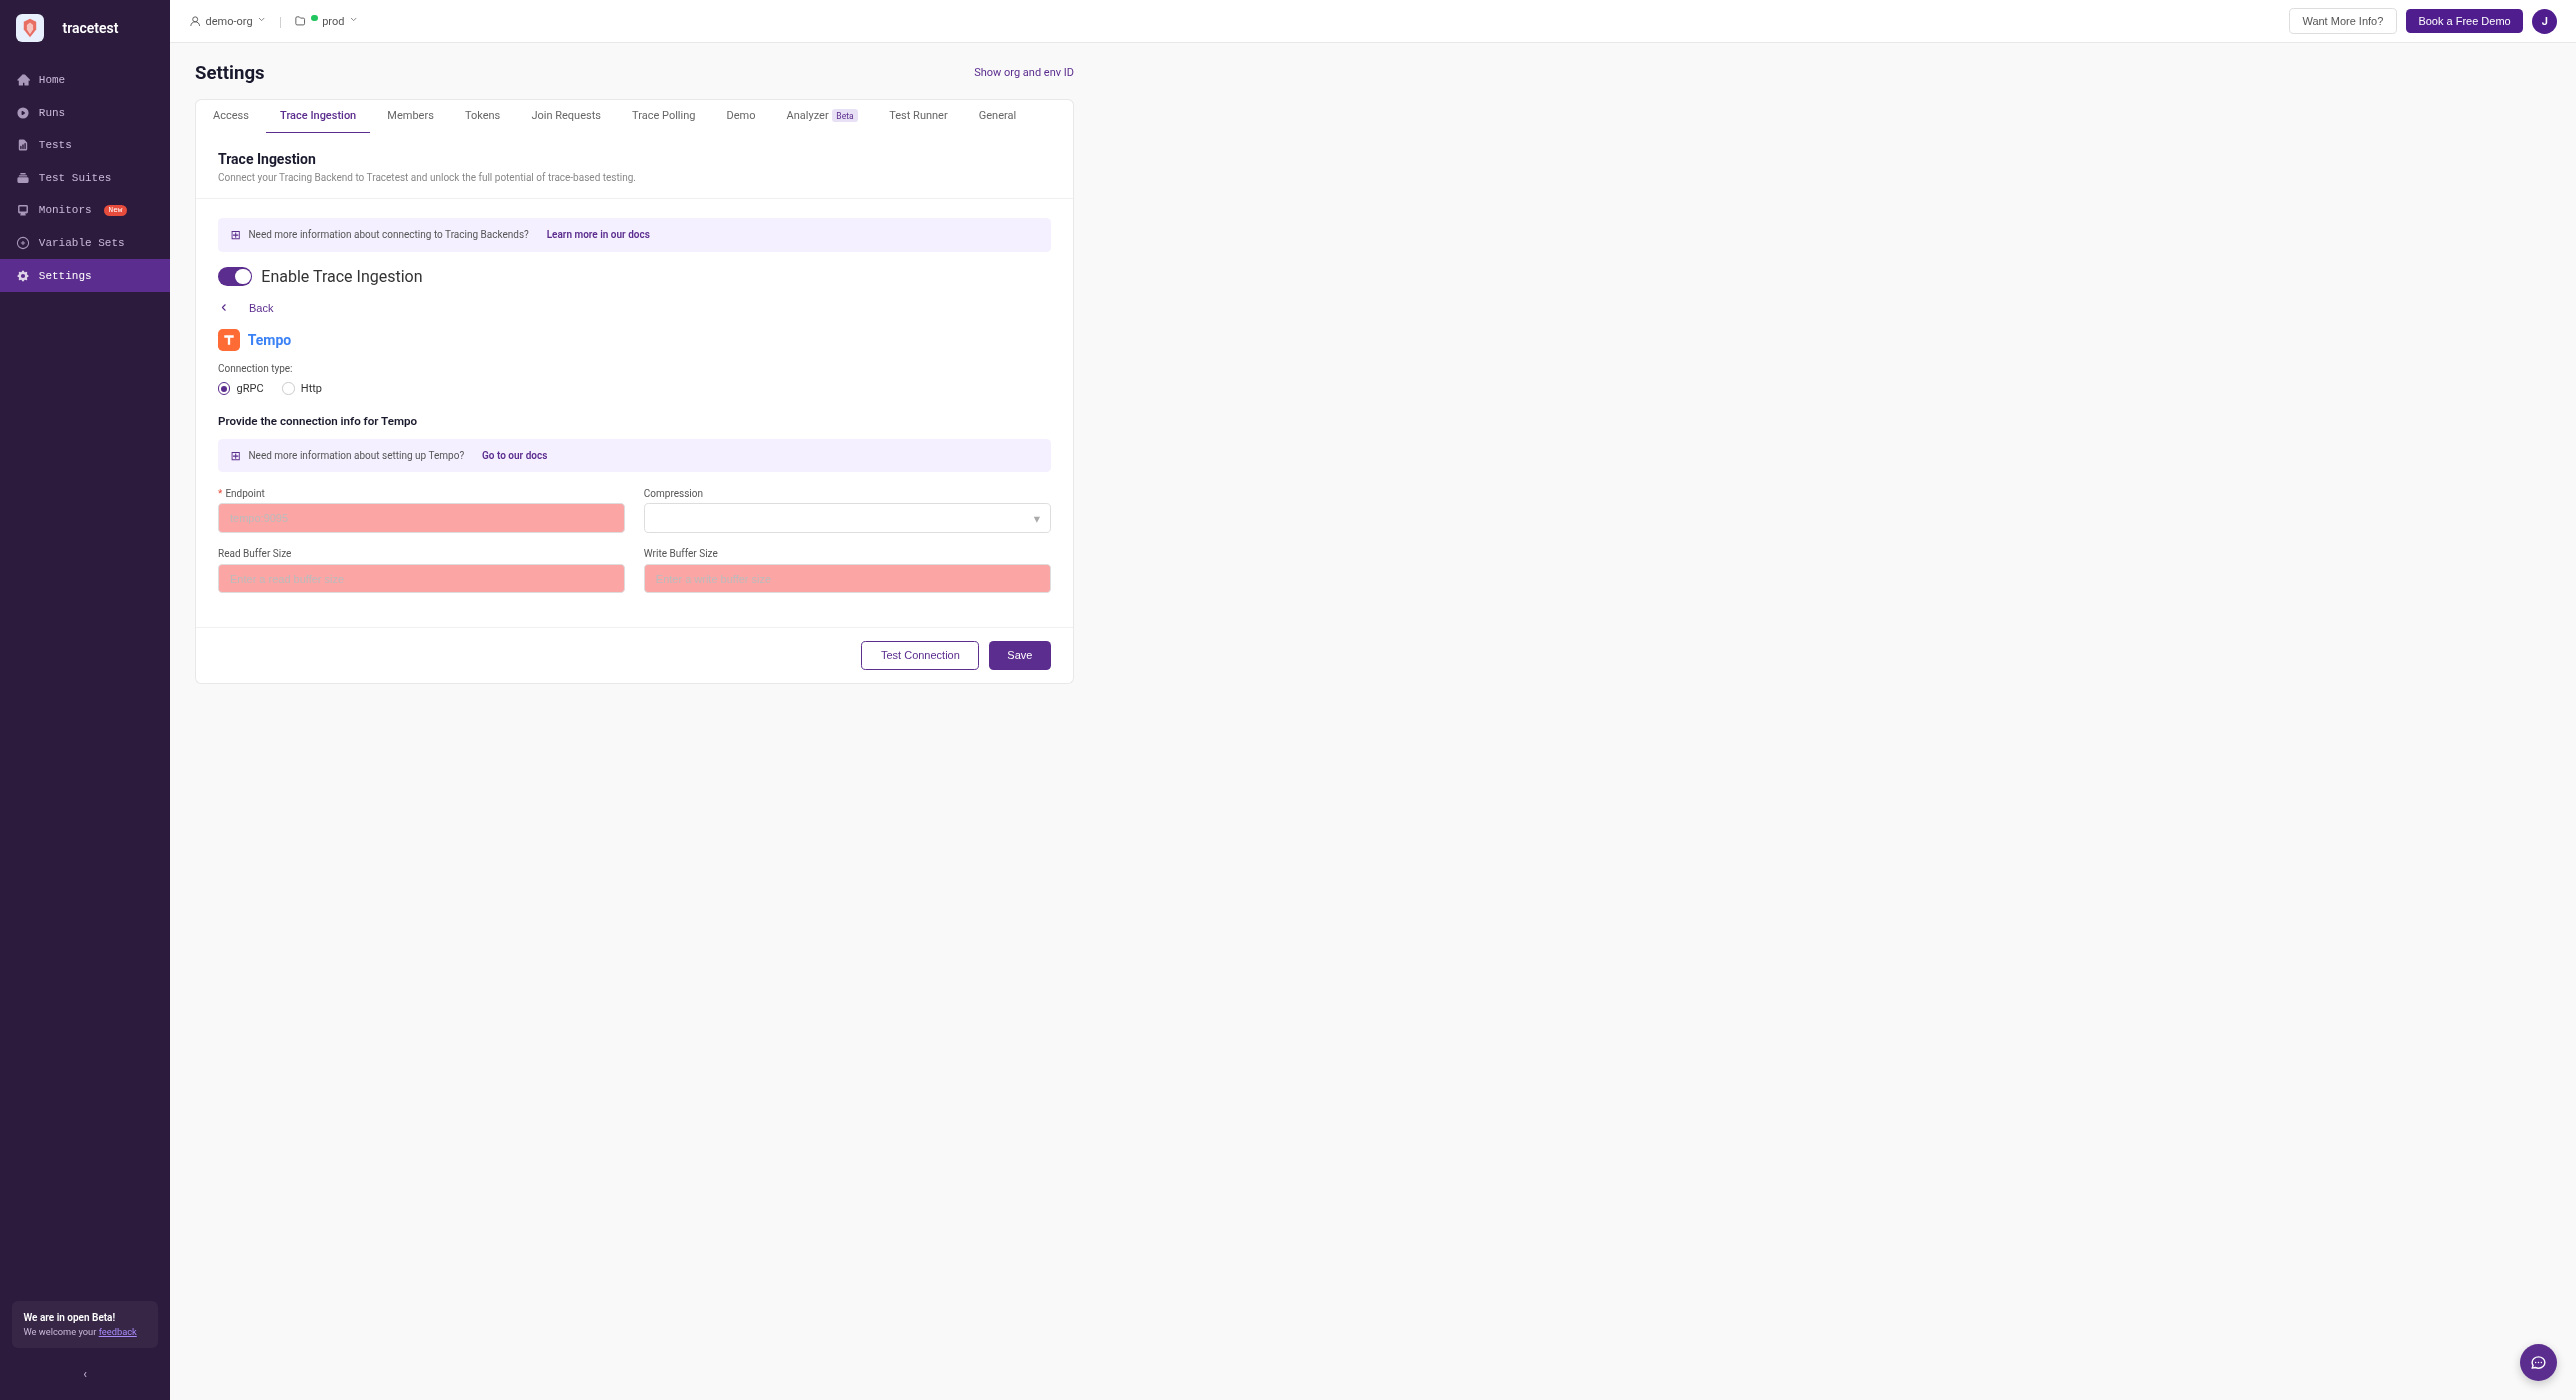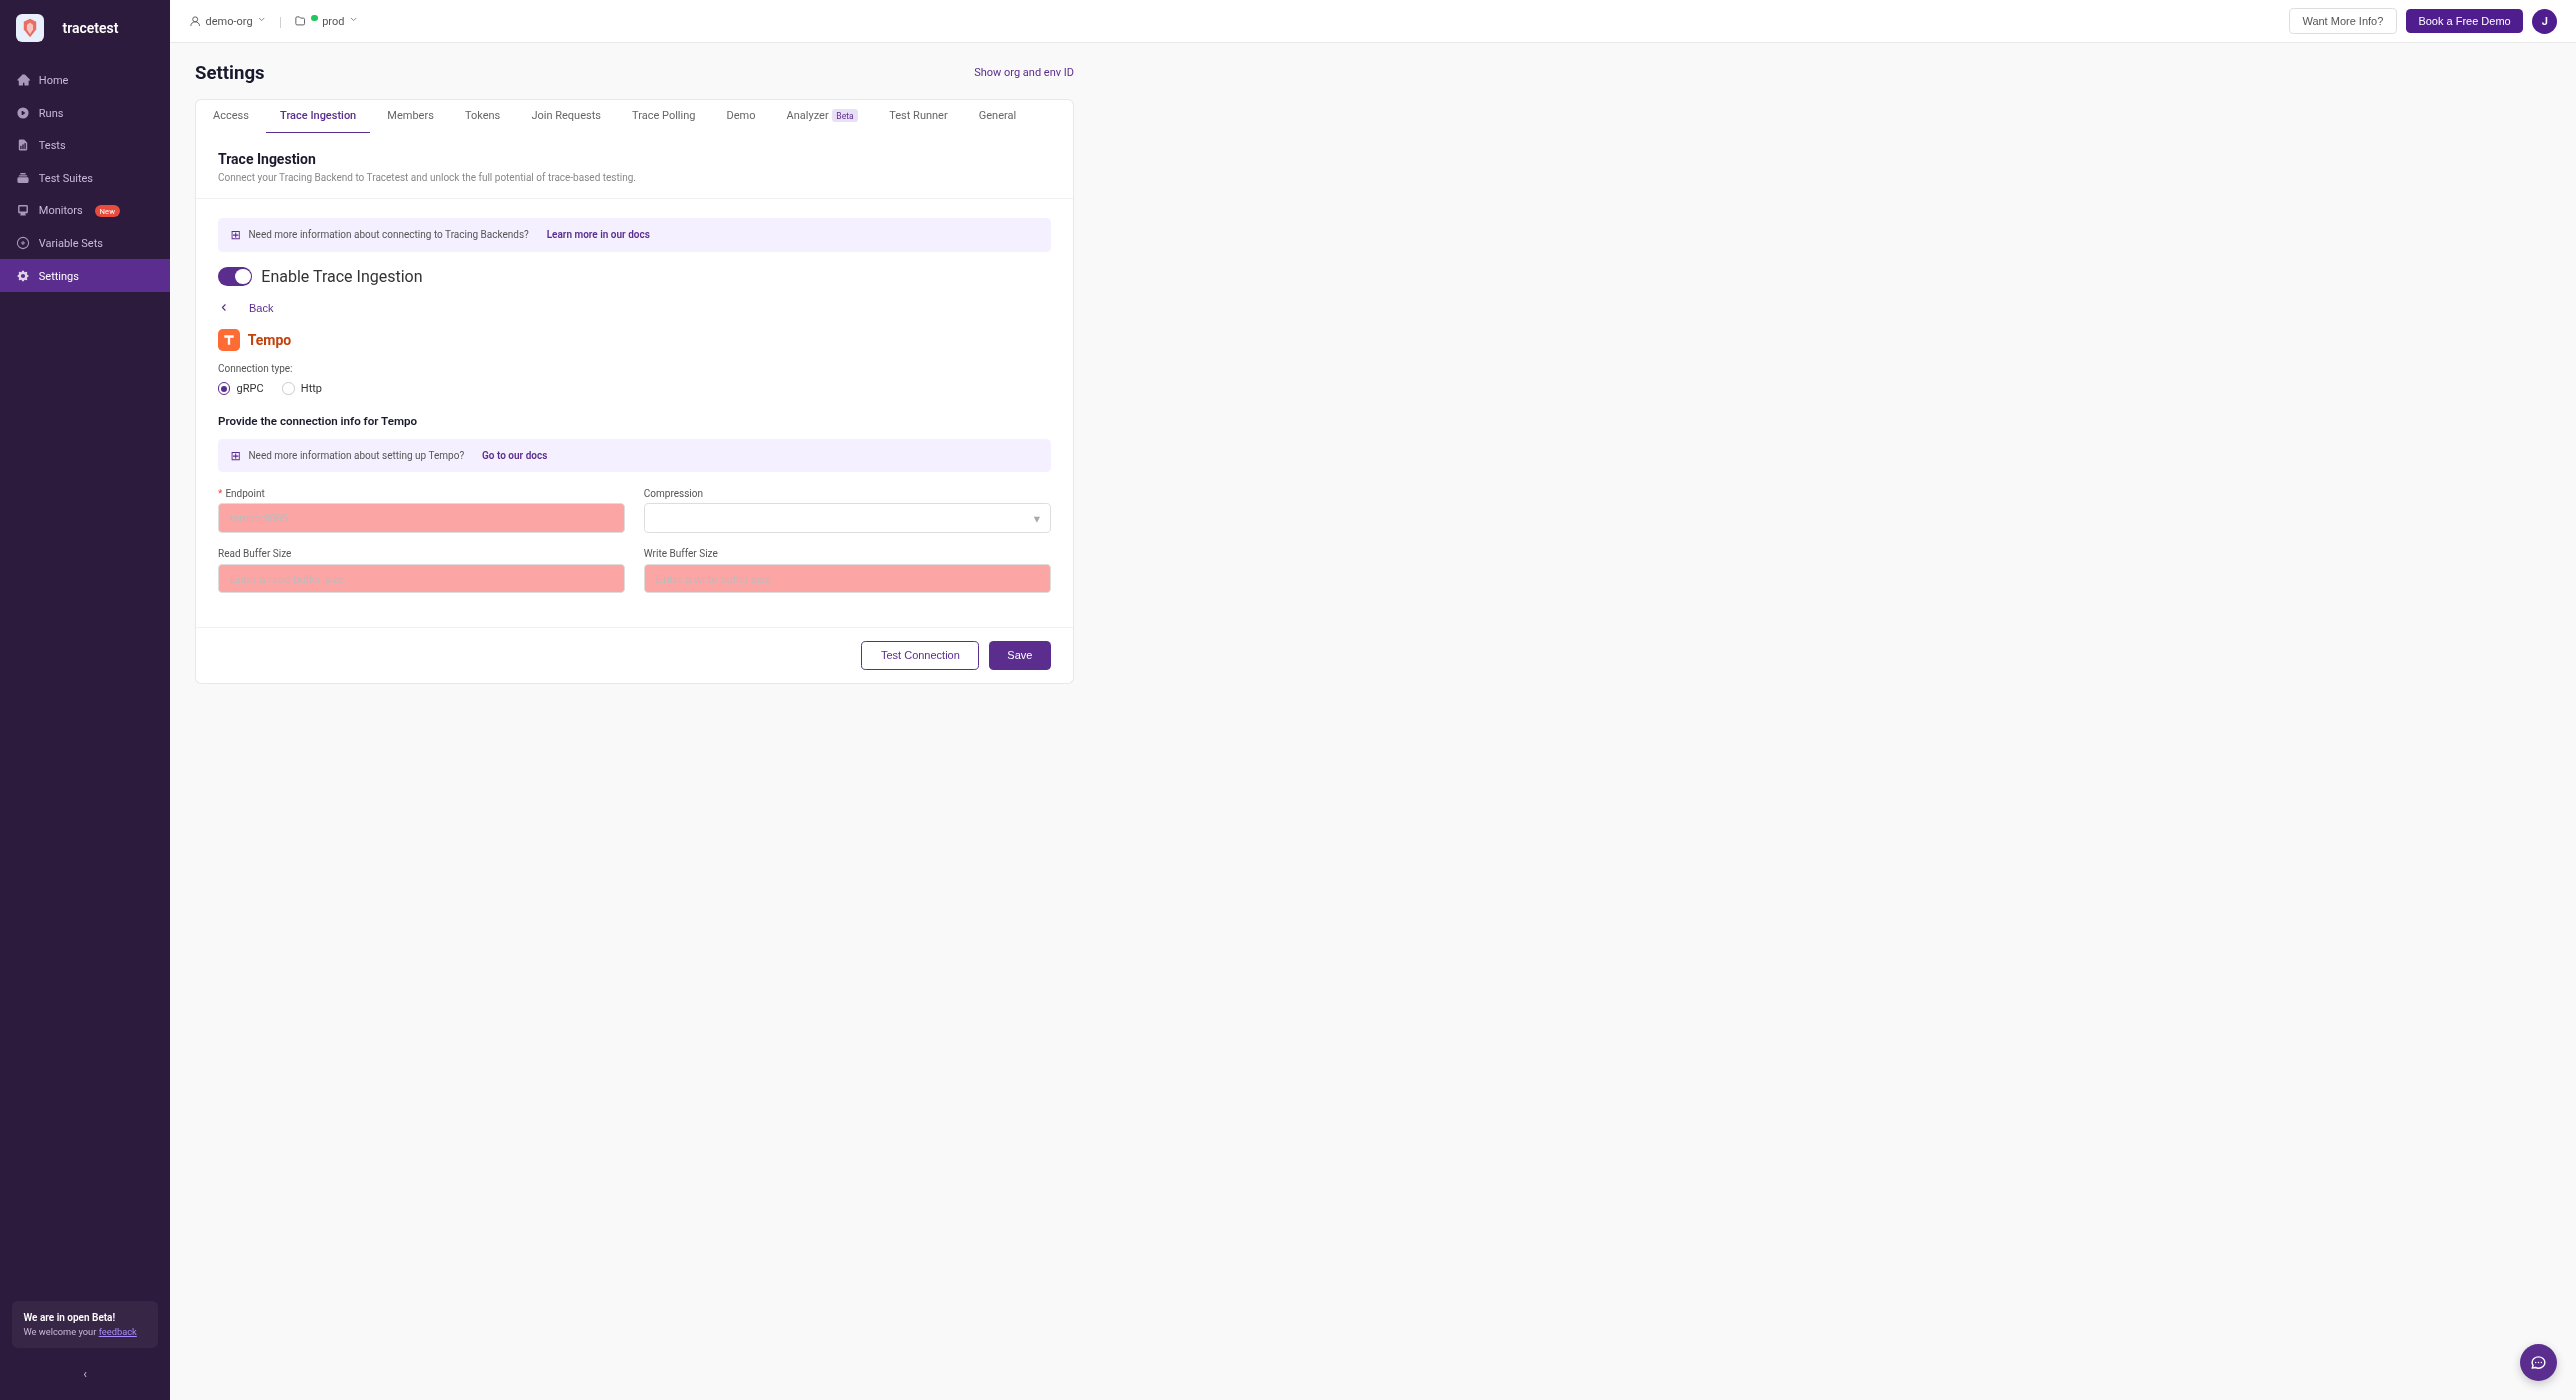--- a/index.html
+++ b/index.html
@@ -28,28 +28,29 @@
       color: #fff;
       font-size: 14px;
       font-weight: 600;
     }
     .sidebar-nav {
       flex: 1;
       padding: 7.7px 0;
     }
     .nav-item {
       display: flex;
-      align-items: flex-end;
+      align-items: center;
       gap: 9.3px;
       padding: 9.3px 15.5px;
       color: #c9b8d8;
       font-size: 11px;
       cursor: pointer;
       border-radius: 0;
       transition: background 0.15s;
+      font-family: Liberation Mono, monospace;
     }
     .nav-item.active { background: #5b2d8e; color: #fff; }
     .nav-item .nav-icon { width: 14px; height: 14px; opacity: 0.8; }
     .nav-badge {
       background: #e74c3c;
       color: #fff;
       font-size: 7.7px;
       padding: 1.5px 4.6px;
       border-radius: 7.7px;
       margin-left: 3.1px;
@@ -306,21 +307,21 @@
     
     .tempo-header {
       display: flex;
       align-items: center;
       gap: 7.7px;
       margin-bottom: 12.4px;
     }
     .tempo-title {
       font-size: 14px;
       font-weight: 700;
-      color: #c2410c;
+      color: #3b82f6;
     }
 
     
     .connection-type-label {
       font-size: 10px;
       color: #555;
       margin-bottom: 7.7px;
     }
     .radio-group {
       display: flex;

